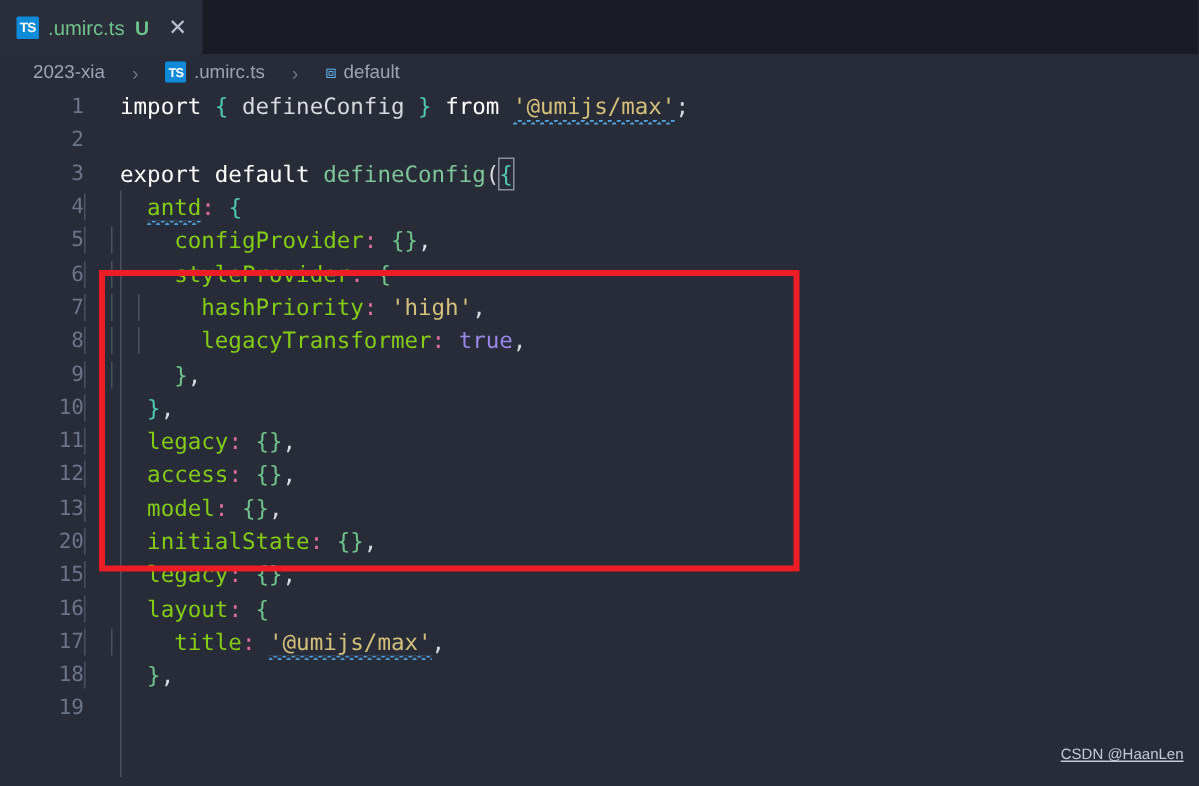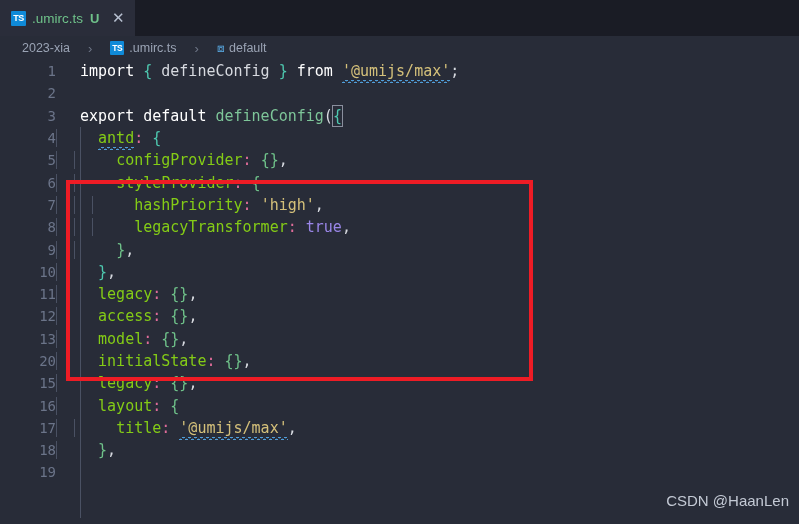--- a/index.html
+++ b/index.html
@@ -209,22 +209,23 @@
     z-index: 40;
   }
 
   
   #watermark {
     position: absolute;
     right: 10px;
     bottom: 15px;
     color: #c3c9d4;
     font-family: "Liberation Sans", sans-serif;
-    font-size: 15px;
+    font-size: 10px;
     z-index: 50;
+    text-decoration: underline;
   }
 
   
   #bottom-strip {
     position: absolute;
     left: 0; right: 0; bottom: 0;
     height: 6px;
     background: #282c38;
     overflow: hidden;
   }

